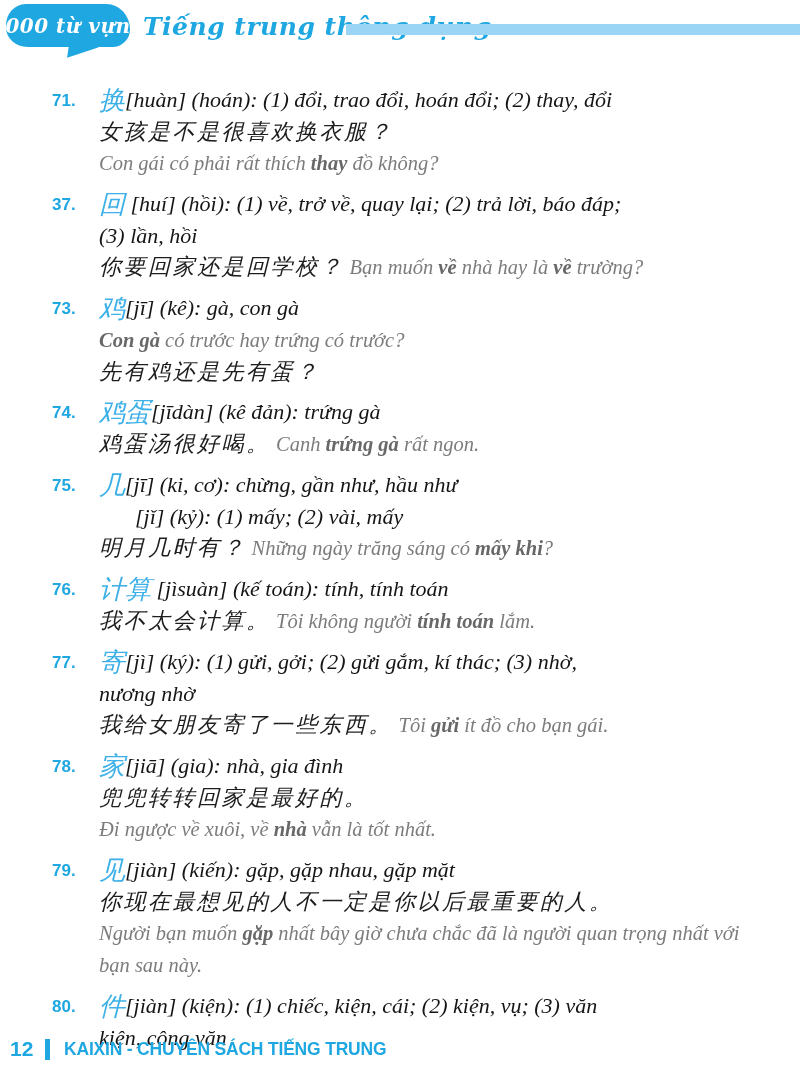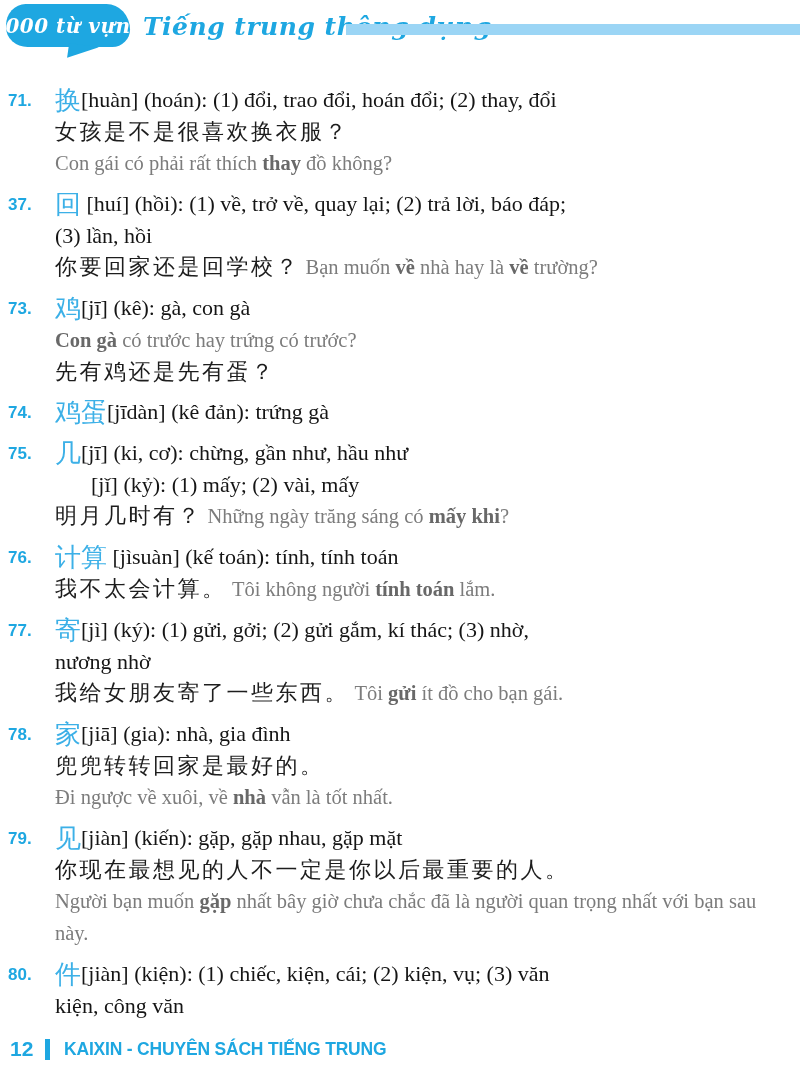--- a/index.html
+++ b/index.html
@@ -29,23 +29,23 @@
     position:absolute;left:143px;top:12px;color:#1ea7e1;
     font-family:"DejaVu Serif",serif;font-style:italic;font-weight:bold;
     font-size:25px;white-space:nowrap;letter-spacing:.5px;
   }
   .hdr-bar{position:absolute;left:346px;right:0;top:24px;height:11px;background:#9bd5f5;}
   
   .list{padding:10px 26px 0 8px;}
   .entry{display:flex;margin-bottom:9px;}
   .num{
     flex:0 0 47px;font-family:"Liberation Sans",sans-serif;font-weight:bold;
-    font-size:17px;color:#1ea7e1;padding-top:7px;
+    font-size:17px;color:#1ea7e1;padding-top:7px;margin-left:44px;
   }
-  .body{flex:1;font-size:22px;color:#151515;line-height:31px;}
+  .body{flex:1;font-size:22px;color:#151515;line-height:31px;font-style:italic;}
   .line{min-height:31px;}
   .hanzi{color:#3cb0e7;font-size:26px;font-family:serif;vertical-align:-2px;}
   .sub{margin-left:36px;}
   .cn{font-size:22px;letter-spacing:2.5px;color:#1d1d1d;font-family:serif;}
   .vi{color:#7c7c7c;font-size:20.5px;}
   .vi .vb{font-weight:bold;color:#686868;}
   
   .ftr{
     position:absolute;left:10px;bottom:12px;display:flex;align-items:center;
     color:#1ea7e1;font-family:"Liberation Sans",sans-serif;font-weight:bold;
@@ -90,20 +90,21 @@
         <div class="body">
           <div class="line"><span class="hanzi">鸡</span><span>[jī] (kê): gà, con gà</span></div>
           <div class="line"><span class="vi"><span class="vb">Con gà</span><span> có trước hay trứng có trước?</span></span></div>
           <div class="line"><span class="cn">先有鸡还是先有蛋？</span></div>
         </div>
       </div>
       <div class="entry">
         <div class="num">74.</div>
         <div class="body">
           <div class="line"><span class="hanzi">鸡蛋</span><span>[jīdàn] (kê đản): trứng gà</span></div>
+          <div class="line"><span class="cn">鸡蛋汤很好喝。</span> <span class="vi"><span>Canh </span><span class="vb">trứng gà</span><span> rất ngon.</span></span></div>
         </div>
       </div>
       <div class="entry">
         <div class="num">75.</div>
         <div class="body">
           <div class="line"><span class="hanzi">几</span><span>[jī] (ki, cơ): chừng, gần như, hầu như</span></div>
           <div class="line sub">[jǐ] (kỷ): (1) mấy; (2) vài, mấy</div>
           <div class="line"><span class="cn">明月几时有？</span> <span class="vi"><span>Những ngày trăng sáng có </span><span class="vb">mấy khi</span><span>?</span></span></div>
         </div>
       </div>

